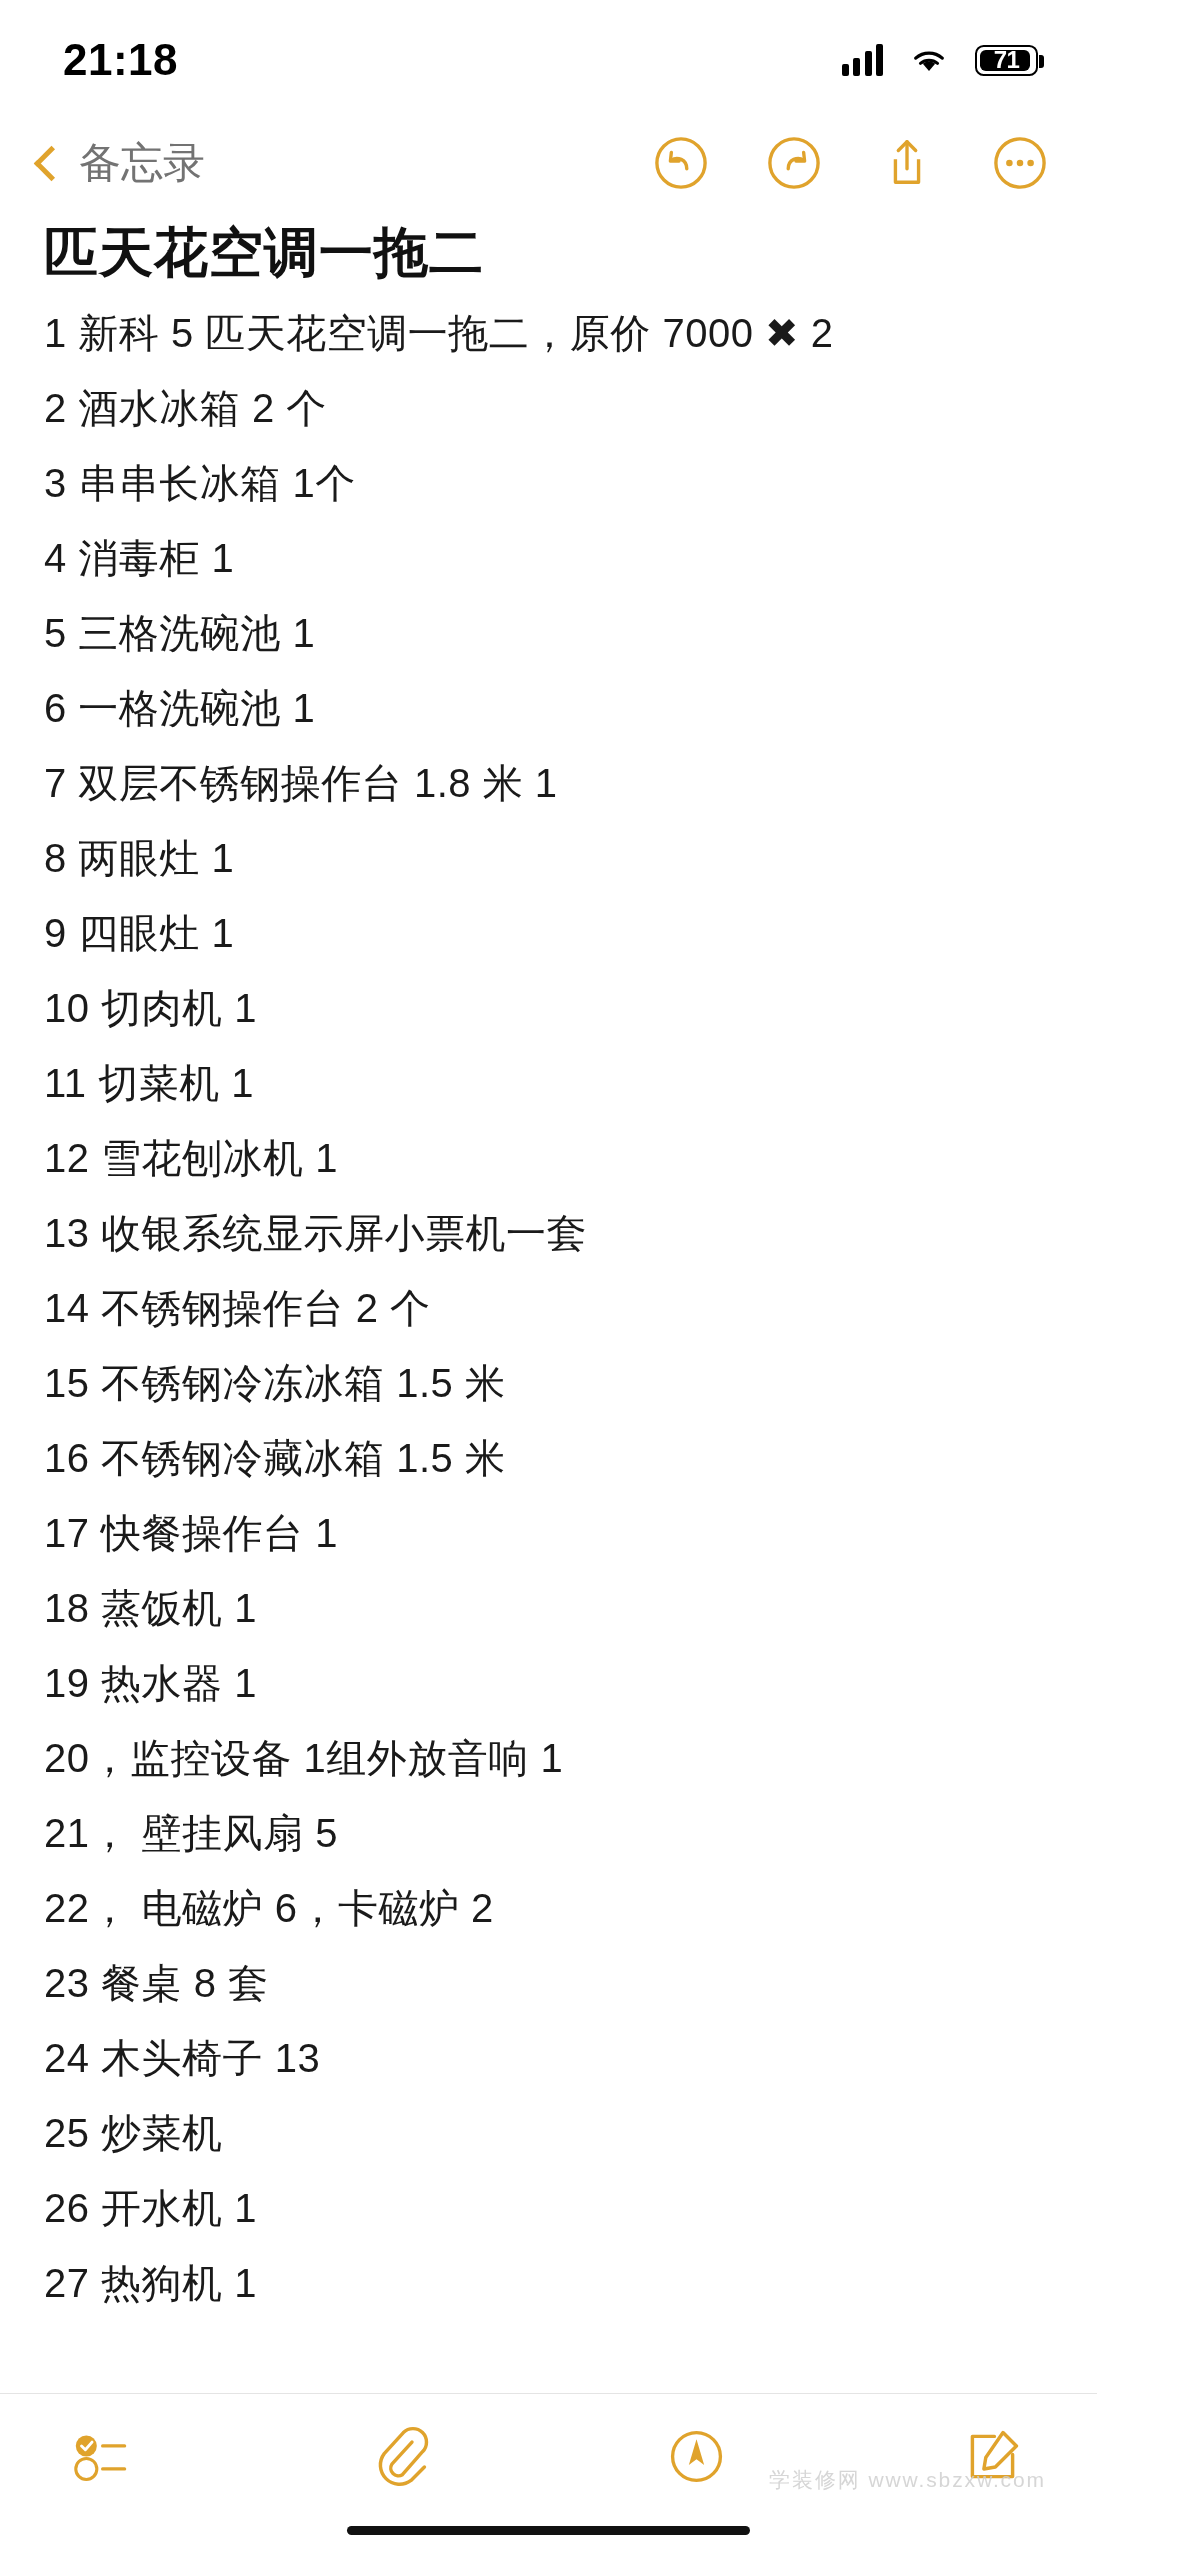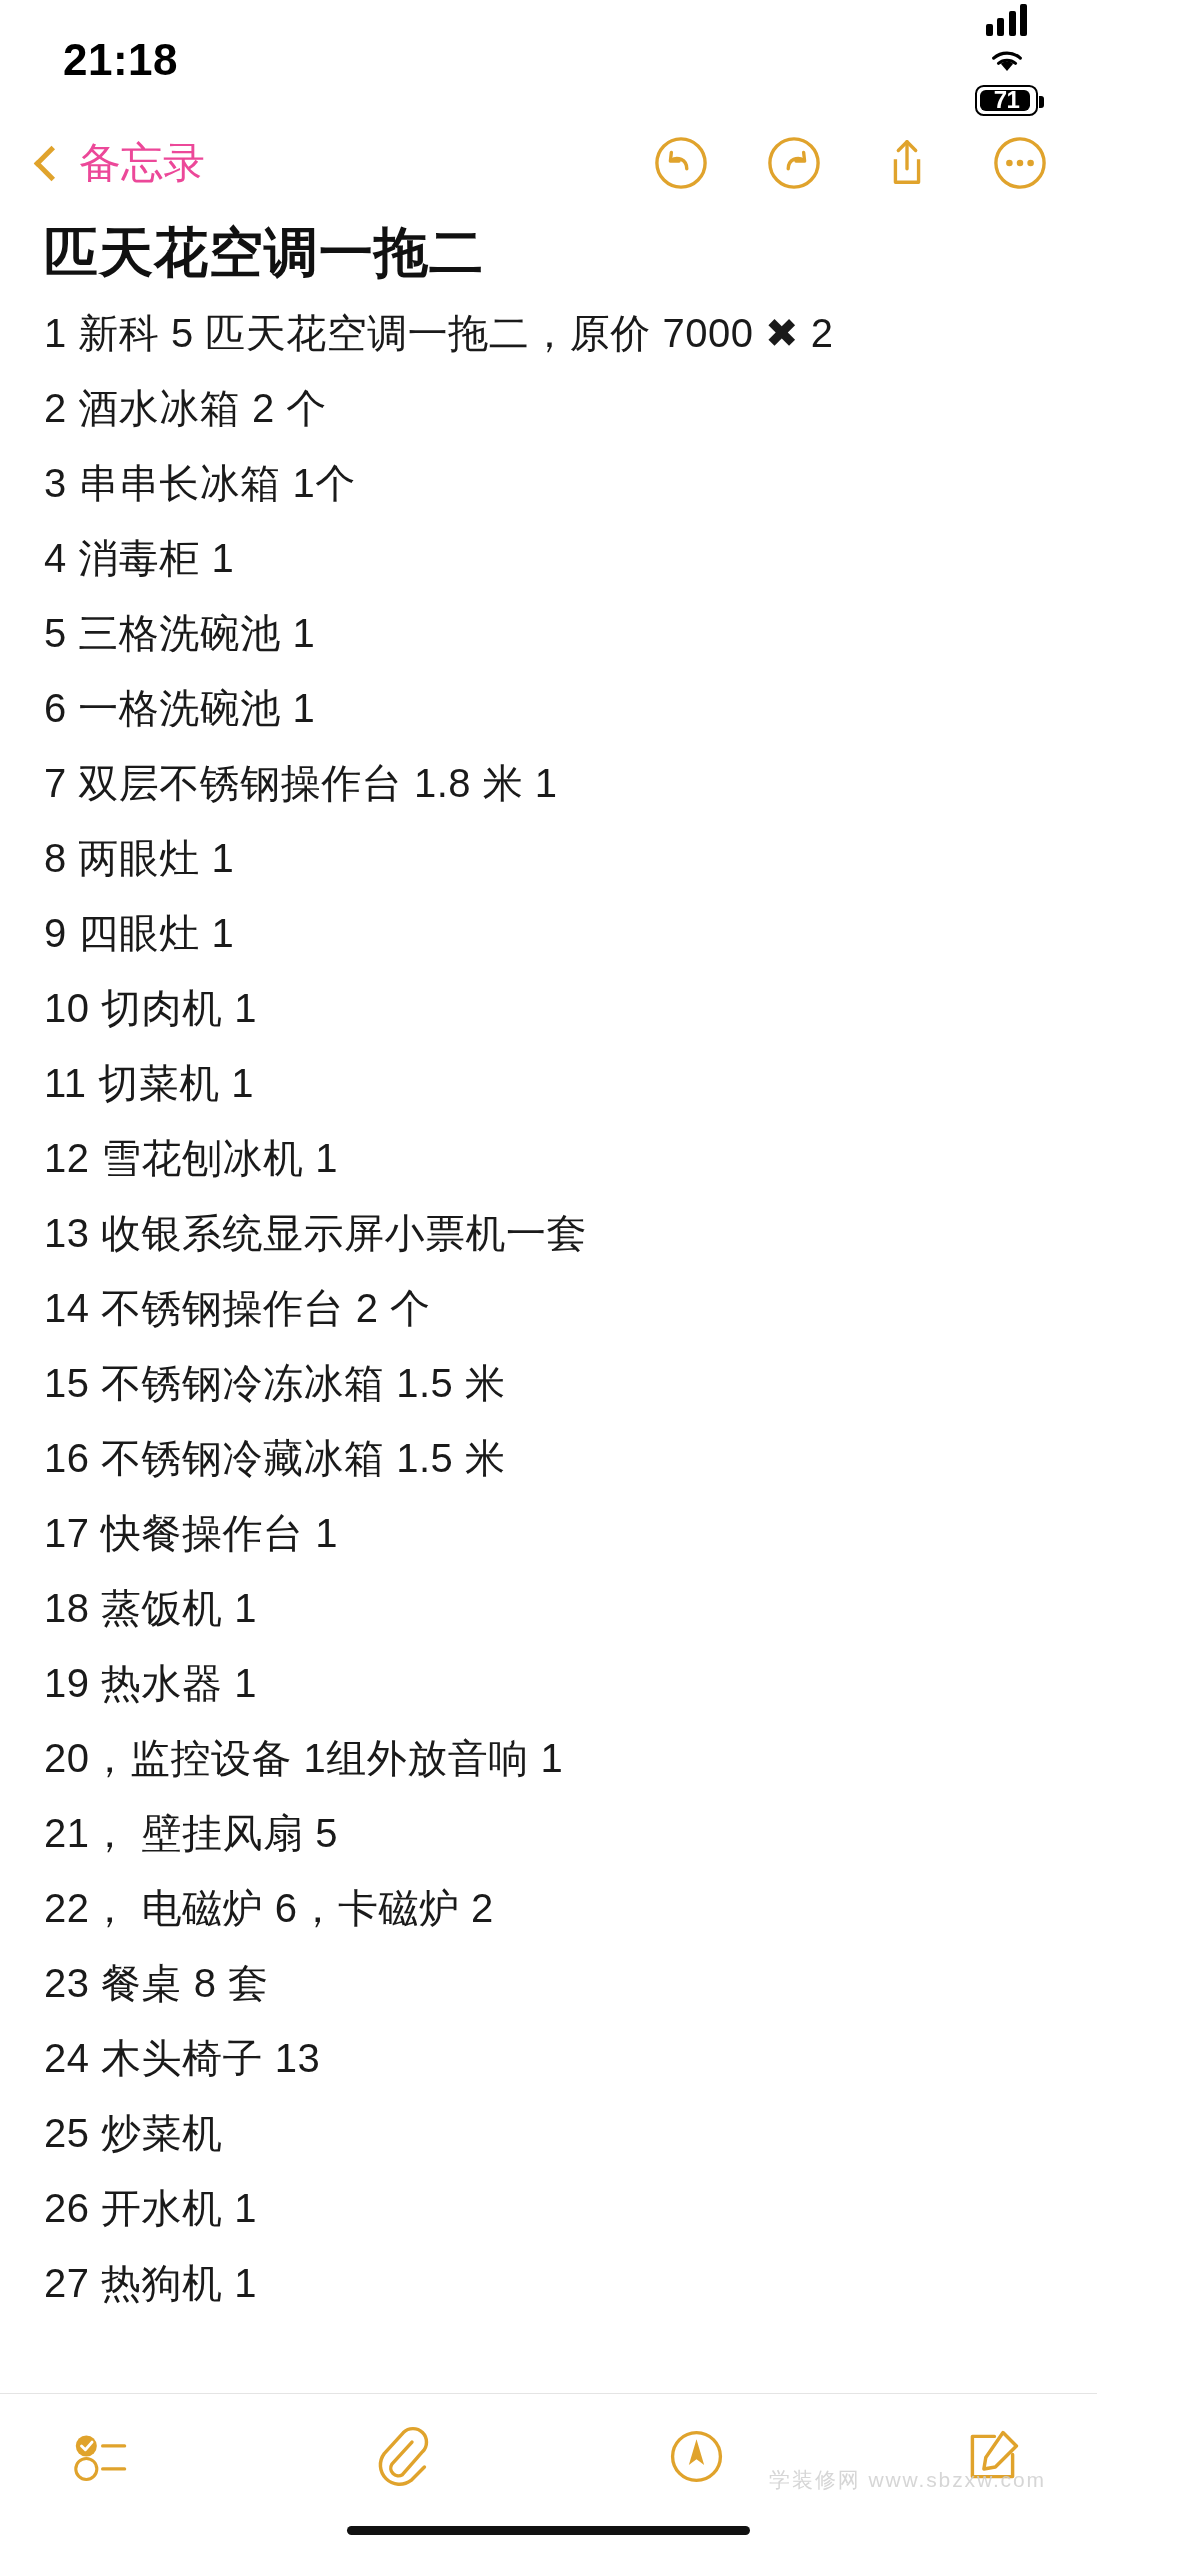--- a/index.html
+++ b/index.html
@@ -30,24 +30,22 @@
   }
   .status-time {
     font-size: 44px;
     font-weight: bold;
     color: #000;
     letter-spacing: 0.5px;
     padding-top: 5.8px;
   }
   .status-right {
     display: flex;
-    align-items: center;
-    gap: 9px;
+    gap: 27px;
     padding-top: 5.8px;
-    flex-direction: column;
   }
   .signal-bars {
     display: flex;
     align-items: flex-end;
     gap: 4.8px;
     height: 31px;
   }
   .signal-bars i {
     display: block;
     width: 6.7px;
@@ -109,21 +107,21 @@
   }
   .chev {
     width: 25px; height: 25px;
     border-left: 5.8px solid #e0a32c;
     border-bottom: 5.8px solid #e0a32c;
     transform: rotate(45deg);
     margin-left: 9.6px;
   }
   .back-label {
     font-size: 42px;
-    color: #ec4899;
+    color: #737373;
     margin-left: 7.7px;
   }
   .nav-right {
     margin-left: auto;
     display: flex;
     align-items: center;
     gap: 59px;
   }
   .nav-icon {
     width: 54px; height: 54px;

